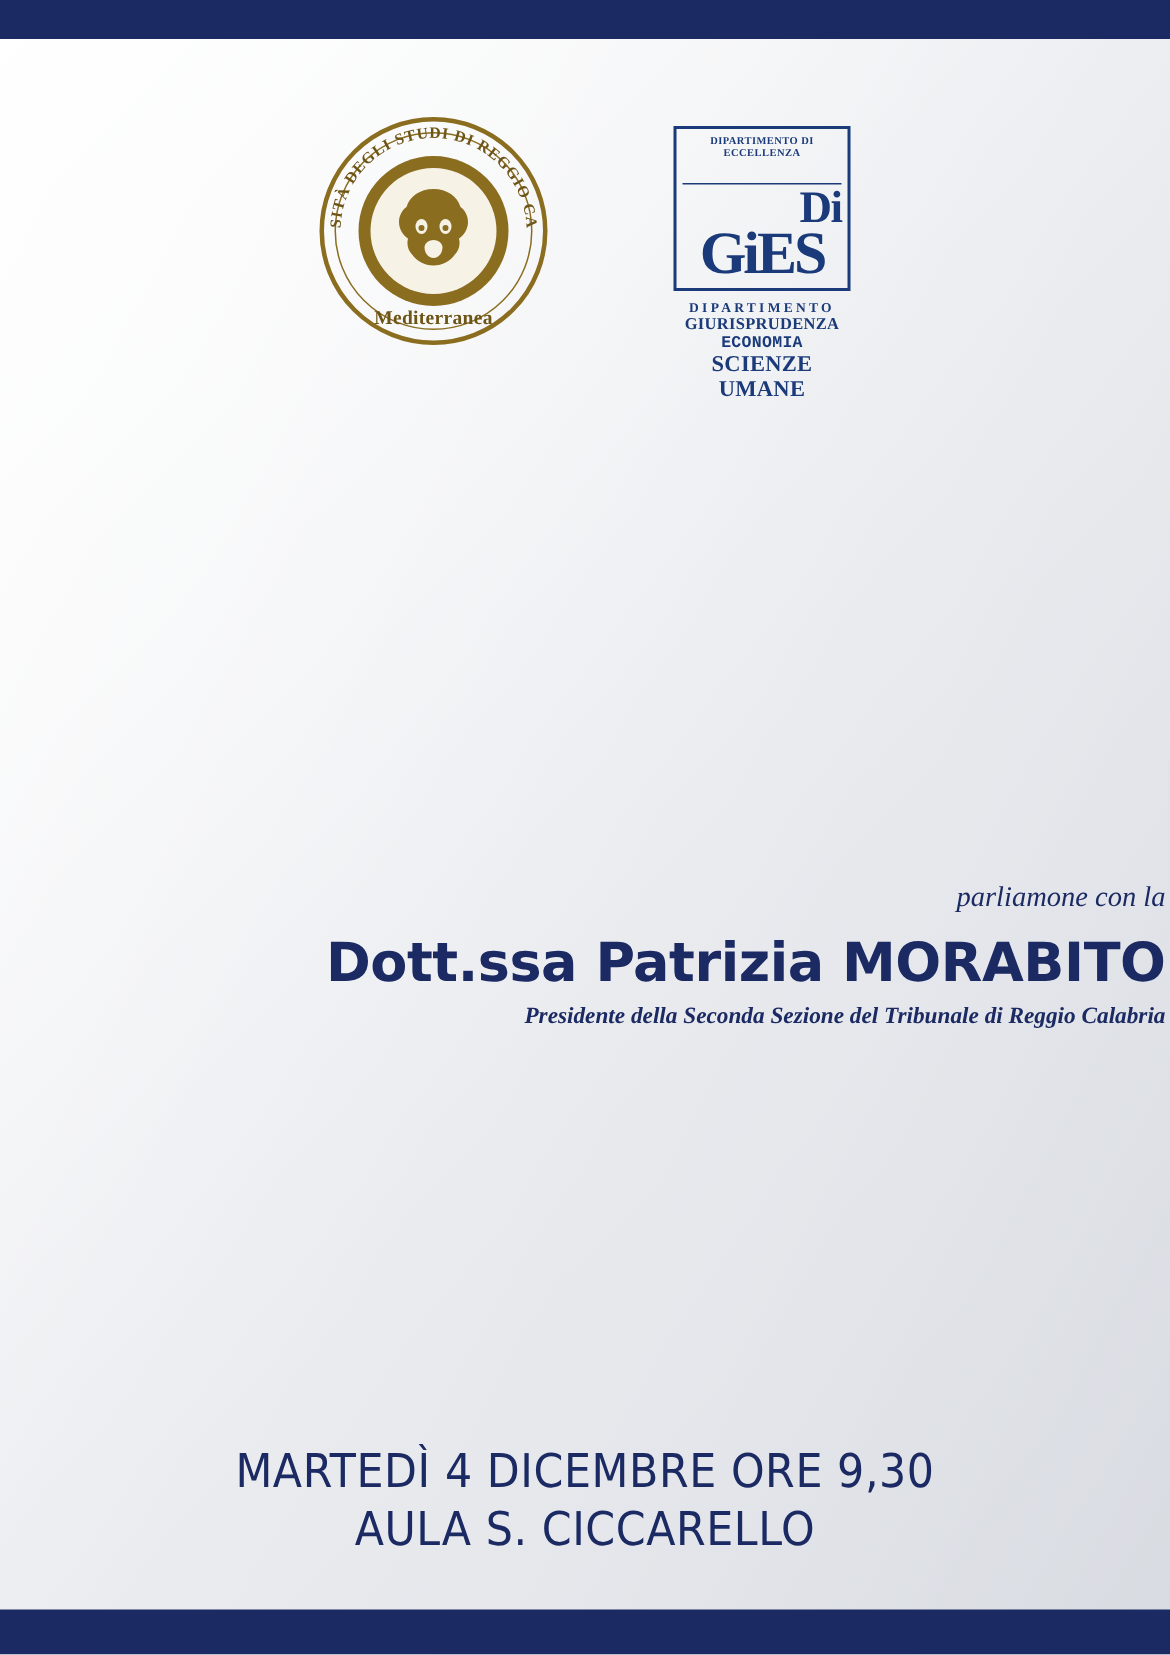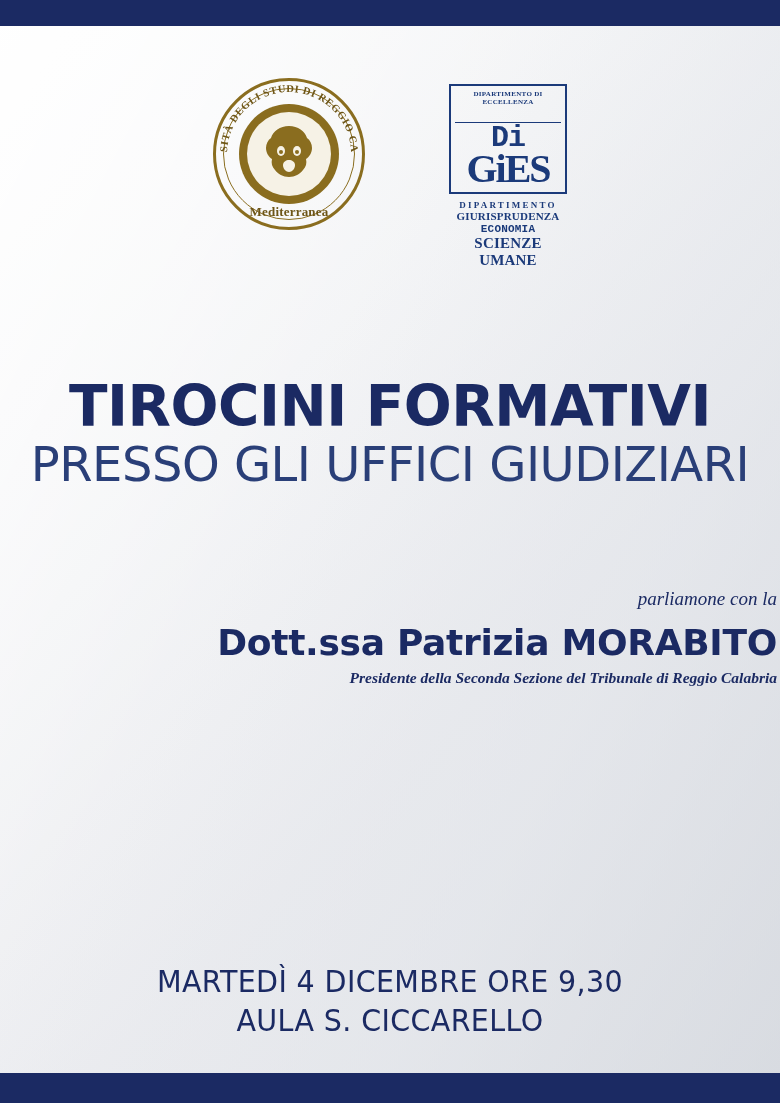--- a/index.html
+++ b/index.html
@@ -128,25 +128,26 @@
     text-align: center;
     border-bottom: 1px solid #1b3a7a;
     padding-bottom: 16px;
     margin-bottom: 3px;
   }
   .digies-mark {
     text-align: center;
     line-height: 0.86;
   }
   .digies-di {
-    font-family: Liberation Mono, monospace;
+    font-family: Liberation Serif, serif;
     font-weight: bold;
     font-size: 30px;
     color: #1b3a7a;
     letter-spacing: -1px;
+    text-align: right;
   }
   .digies-gies {
     font-family: "Liberation Serif", serif;
     font-weight: bold;
     font-size: 40px;
     color: #1b3a7a;
     letter-spacing: -2px;
   }
   .digies-sub {
     text-align: center;
@@ -287,24 +288,20 @@
       <div class="digies-sub">
         <div class="l1">DIPARTIMENTO</div>
         <div class="l2">GIURISPRUDENZA</div>
         <div class="l3">ECONOMIA</div>
         <div class="l4">SCIENZE UMANE</div>
       </div>
     </div>
 
   </div>
 
-  <div class="title-block">
-    <div class="title-main">TIROCINI FORMATIVI</div>
-    <div class="title-sub">PRESSO GLI UFFICI GIUDIZIARI</div>
-  </div>
 
   <div class="speaker-block">
     <div class="speaker-intro">parliamone con la</div>
     <div class="speaker-name">Dott.ssa Patrizia MORABITO</div>
     <div class="speaker-role">Presidente della Seconda Sezione del Tribunale di Reggio Calabria</div>
   </div>
 
   <div class="when-block">
     <div class="when-line">MARTEDÌ 4 DICEMBRE ORE 9,30</div>
     <div class="when-line">AULA S. CICCARELLO</div>

